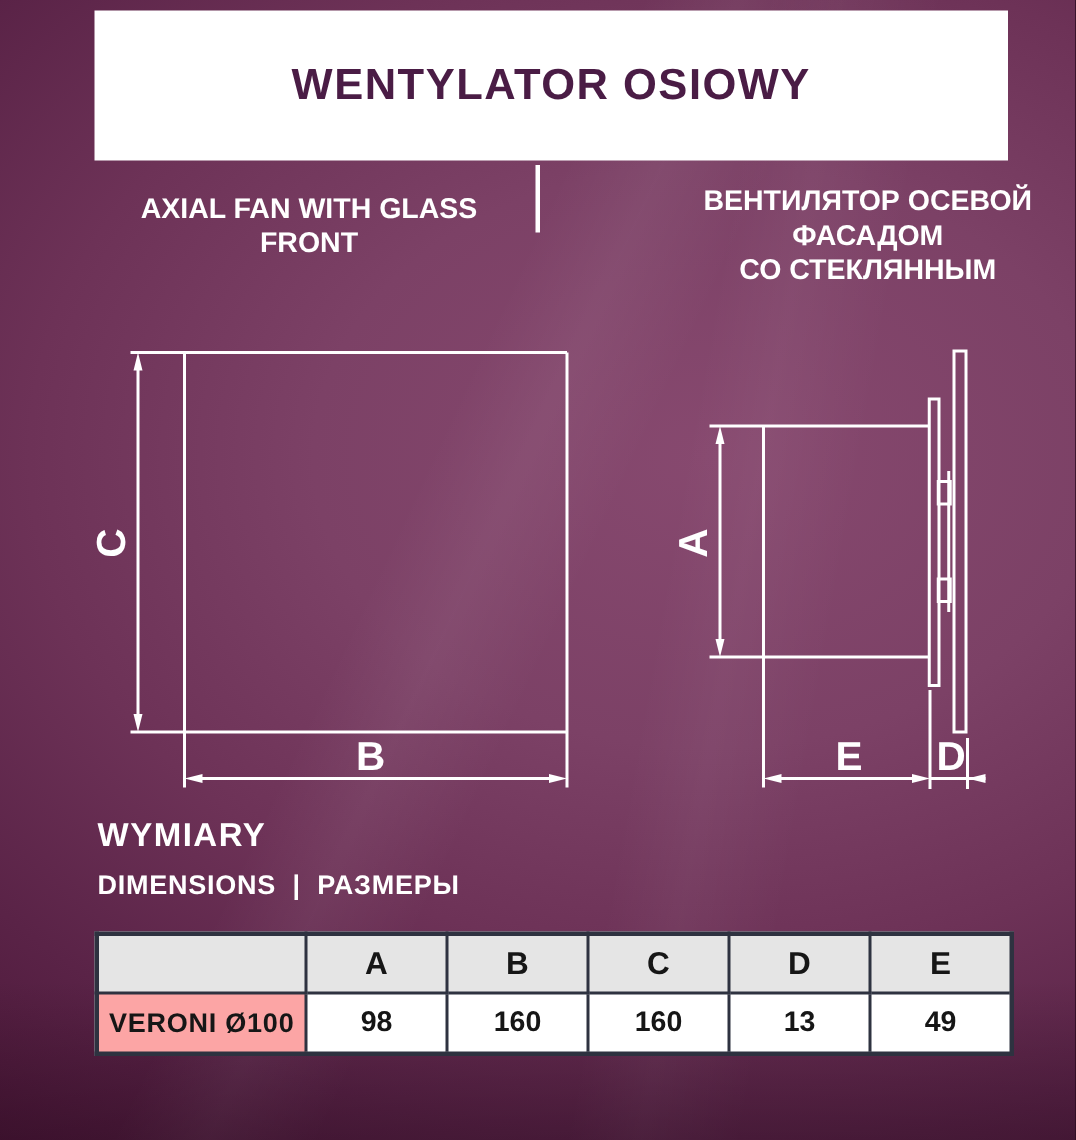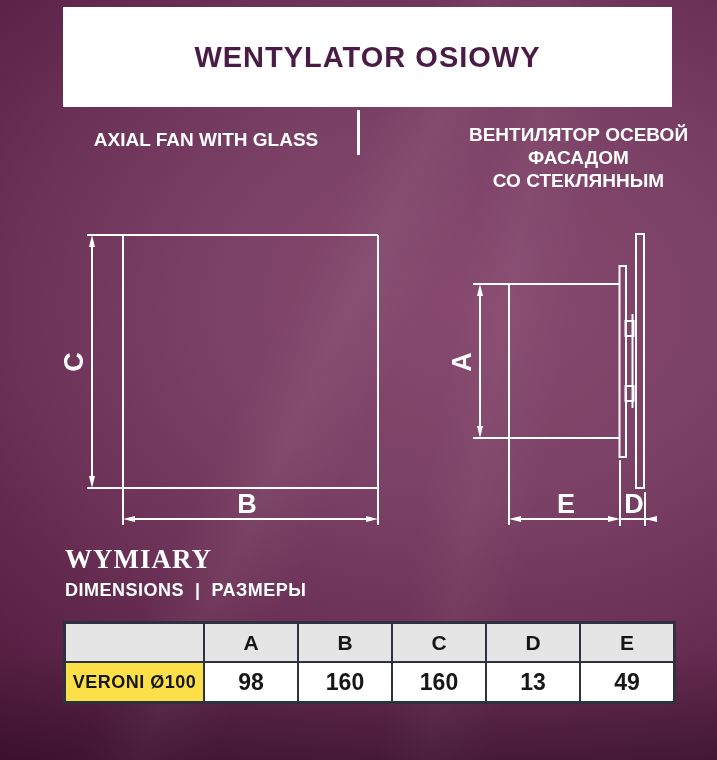--- a/index.html
+++ b/index.html
@@ -20,50 +20,51 @@
     color:#4a1c45;font-weight:bold;font-size:29px;line-height:37px;letter-spacing:1px;
     white-space:nowrap;
   }
   .subtitle{position:absolute;color:#ffffff;font-weight:bold;font-size:19px;line-height:23px;text-align:center;}
   .subtitle-en{left:70px;top:107px;width:272px;margin-top:21px;}
   .subtitle-ru{left:413px;top:123px;width:235px;margin-left:48px;}
   .subtitle-divider{position:absolute;left:357px;top:110px;width:3px;height:45px;background:#ffffff;}
   .drawings{position:absolute;left:0;top:210px;}
   .dim-label{fill:#ffffff;font-weight:bold;font-size:27px;font-family:"Liberation Sans",sans-serif;}
   .wymiary-title{
-    position:absolute;left:65px;top:544px;color:#ffffff;font-weight:bold;font-size:27px;letter-spacing:1px;font-family:Liberation Serif, serif;
+    position:absolute;left:65px;top:544px;color:#ffffff;font-weight:bold;font-size:22px;letter-spacing:1px;
   }
   .wymiary-sub{
     position:absolute;left:65px;top:580px;color:#ffffff;font-weight:bold;font-size:18px;letter-spacing:0.5px;
     display:flex;gap:11px;align-items:flex-start;
   }
   table.dims{
     position:absolute;left:63px;top:621px;border-collapse:collapse;
     border:3px solid #2e3240;background:#ffffff;table-layout:fixed;
   }
   table.dims th,table.dims td{
     border:2px solid #2e3240;text-align:center;vertical-align:middle;padding:0;color:#161616;
   }
   table.dims .col-label{width:137px;}
   table.dims .col-data{width:92px;}
   table.dims thead th{background:#e5e5e5;height:37px;font-size:21px;font-weight:bold;}
-  table.dims tbody th{background:#fde047;height:38px;font-size:18px;font-weight:bold;letter-spacing:0.5px;}
-  table.dims tbody td{background:#ffffff;font-size:23px;font-weight:bold;}
+  table.dims tbody th{background:#fca5a5;height:38px;font-size:18px;font-weight:bold;letter-spacing:0.5px;}
+  table.dims tbody td{background:#ffffff;font-size:19px;font-weight:bold;}
 </style>
 </head>
 <body>
 
 <div class="page">
 
   <div class="title-box">
     <div class="title-line">WENTYLATOR OSIOWY</div>
   </div>
 
   <div class="subtitle subtitle-en">
     <div>AXIAL FAN WITH GLASS</div>
+    <div>FRONT</div>
   </div>
   <div class="subtitle-divider"></div>
   <div class="subtitle subtitle-ru">
     <div>ВЕНТИЛЯТОР ОСЕВОЙ</div>
     <div>ФАСАДОМ</div>
     <div>СО СТЕКЛЯННЫМ</div>
   </div>
 
   <svg class="drawings" width="717" height="330" viewBox="0 0 717 330">
     <g stroke="#ffffff" stroke-width="2" fill="none">

